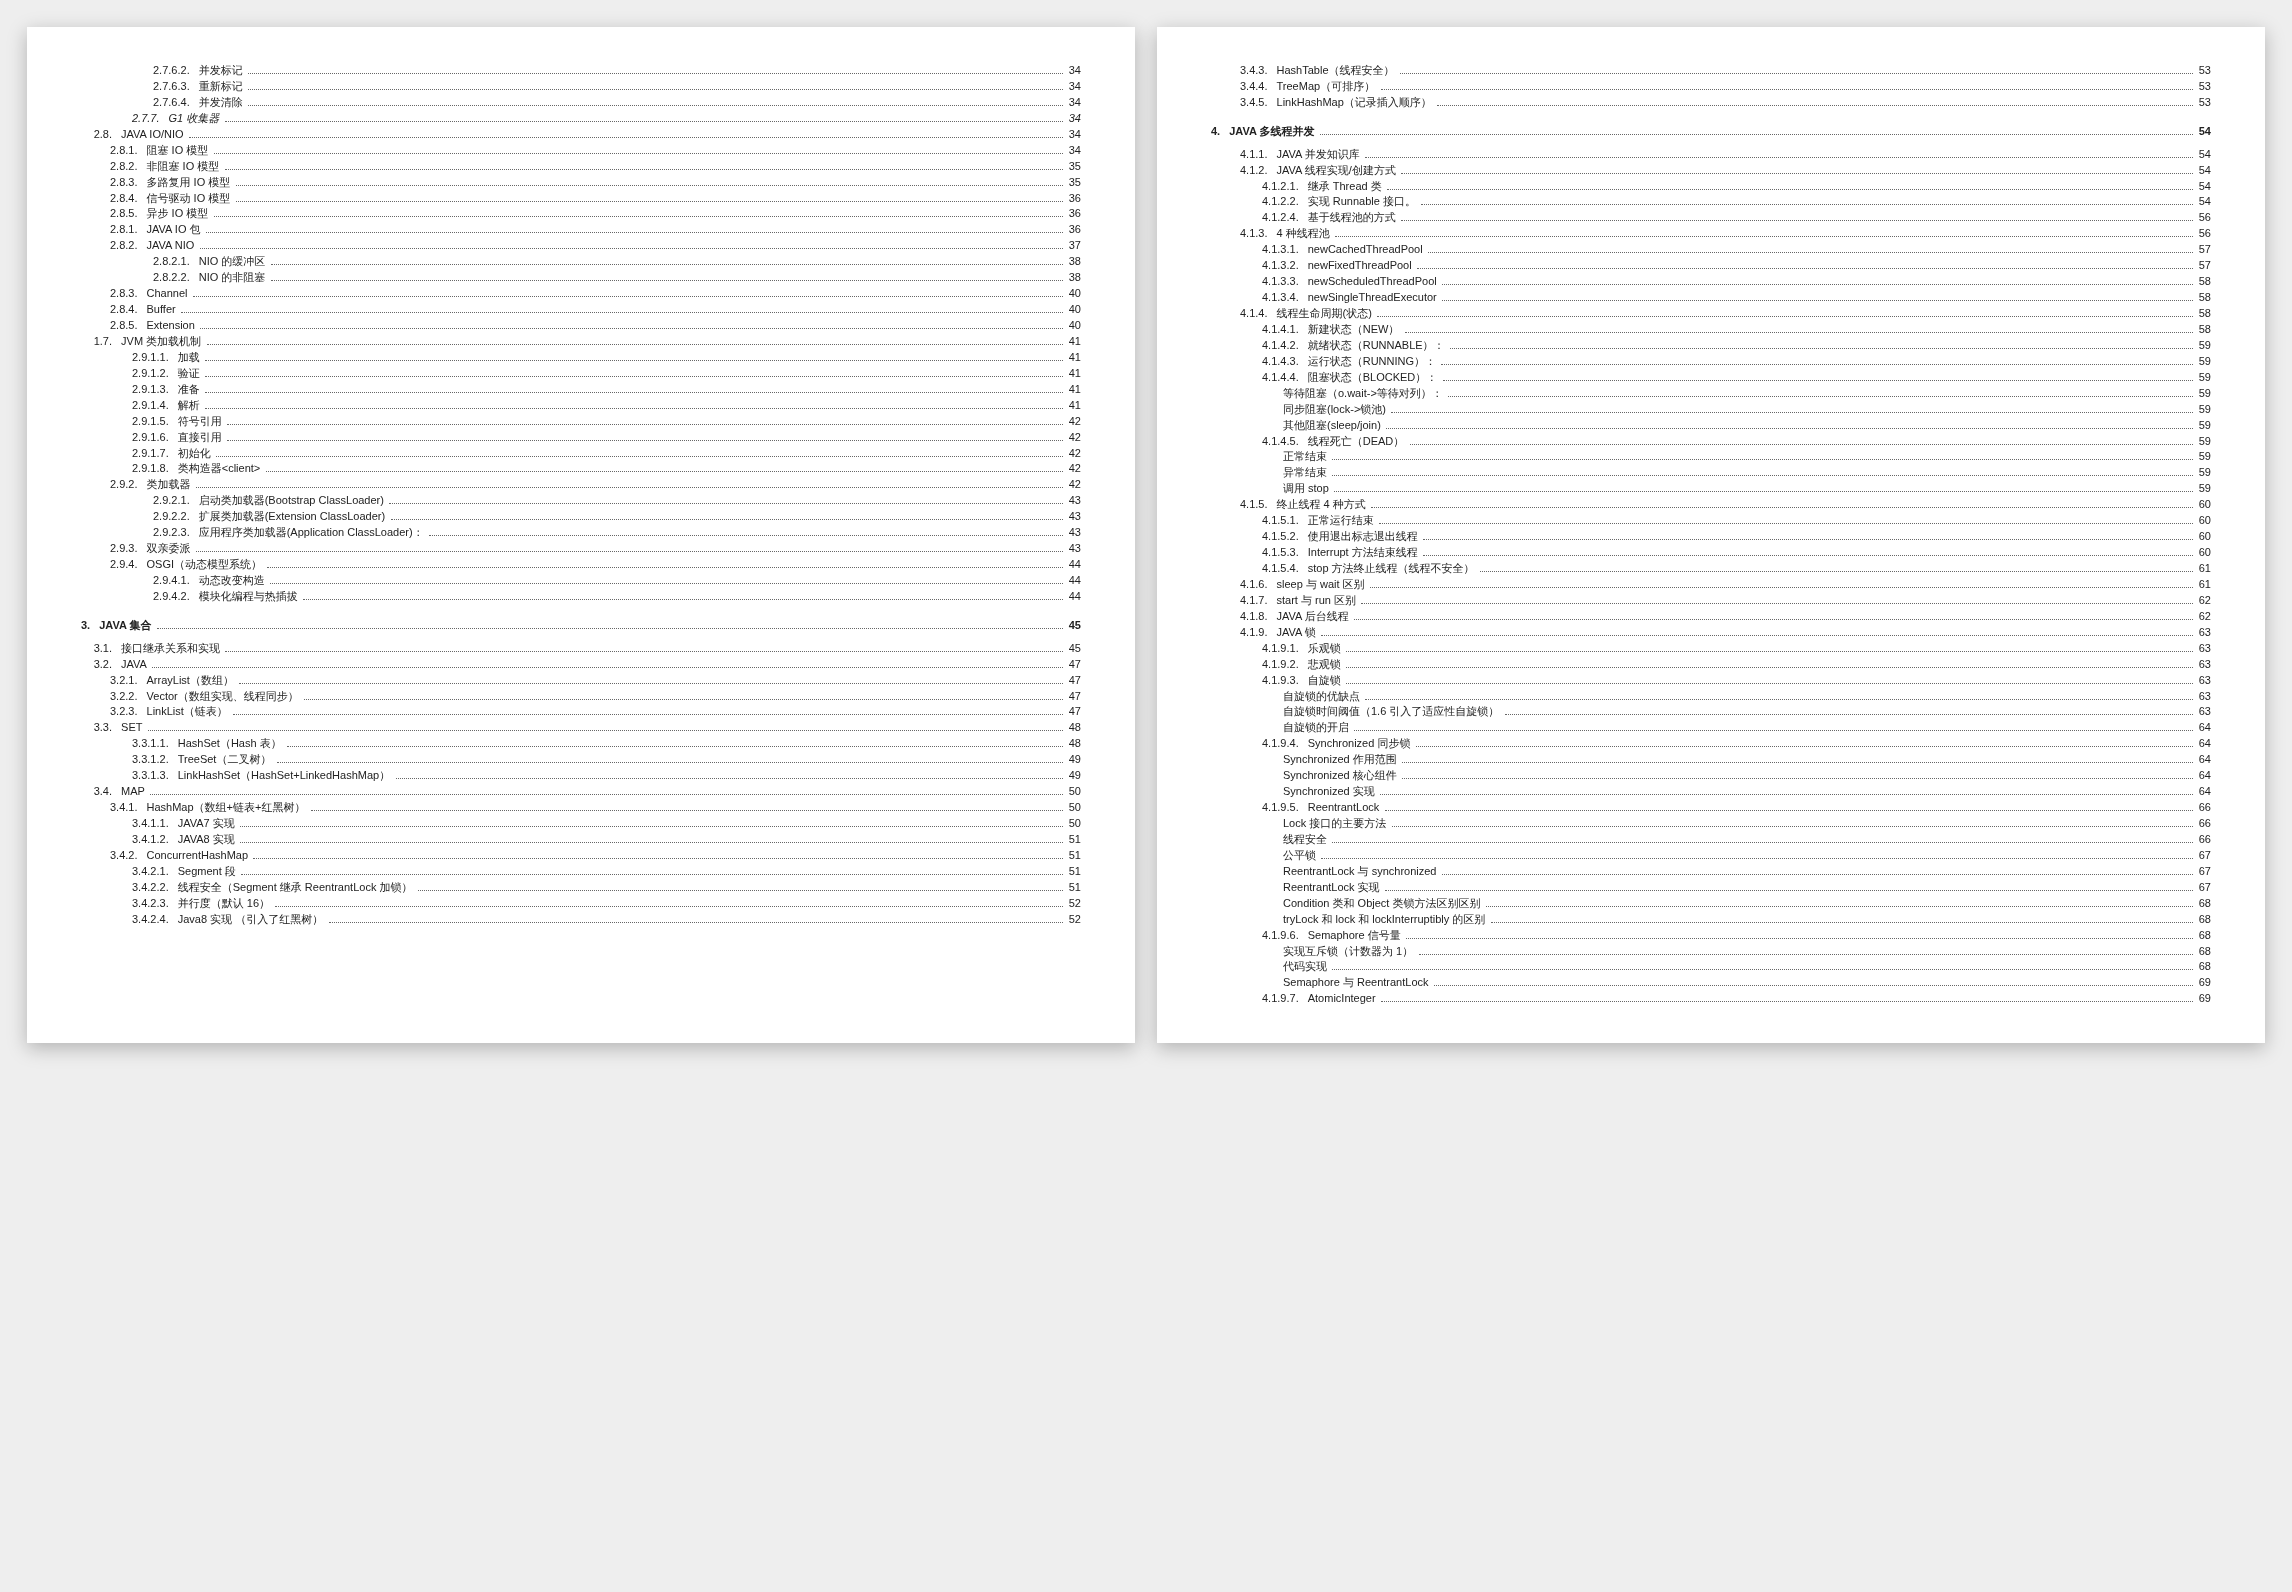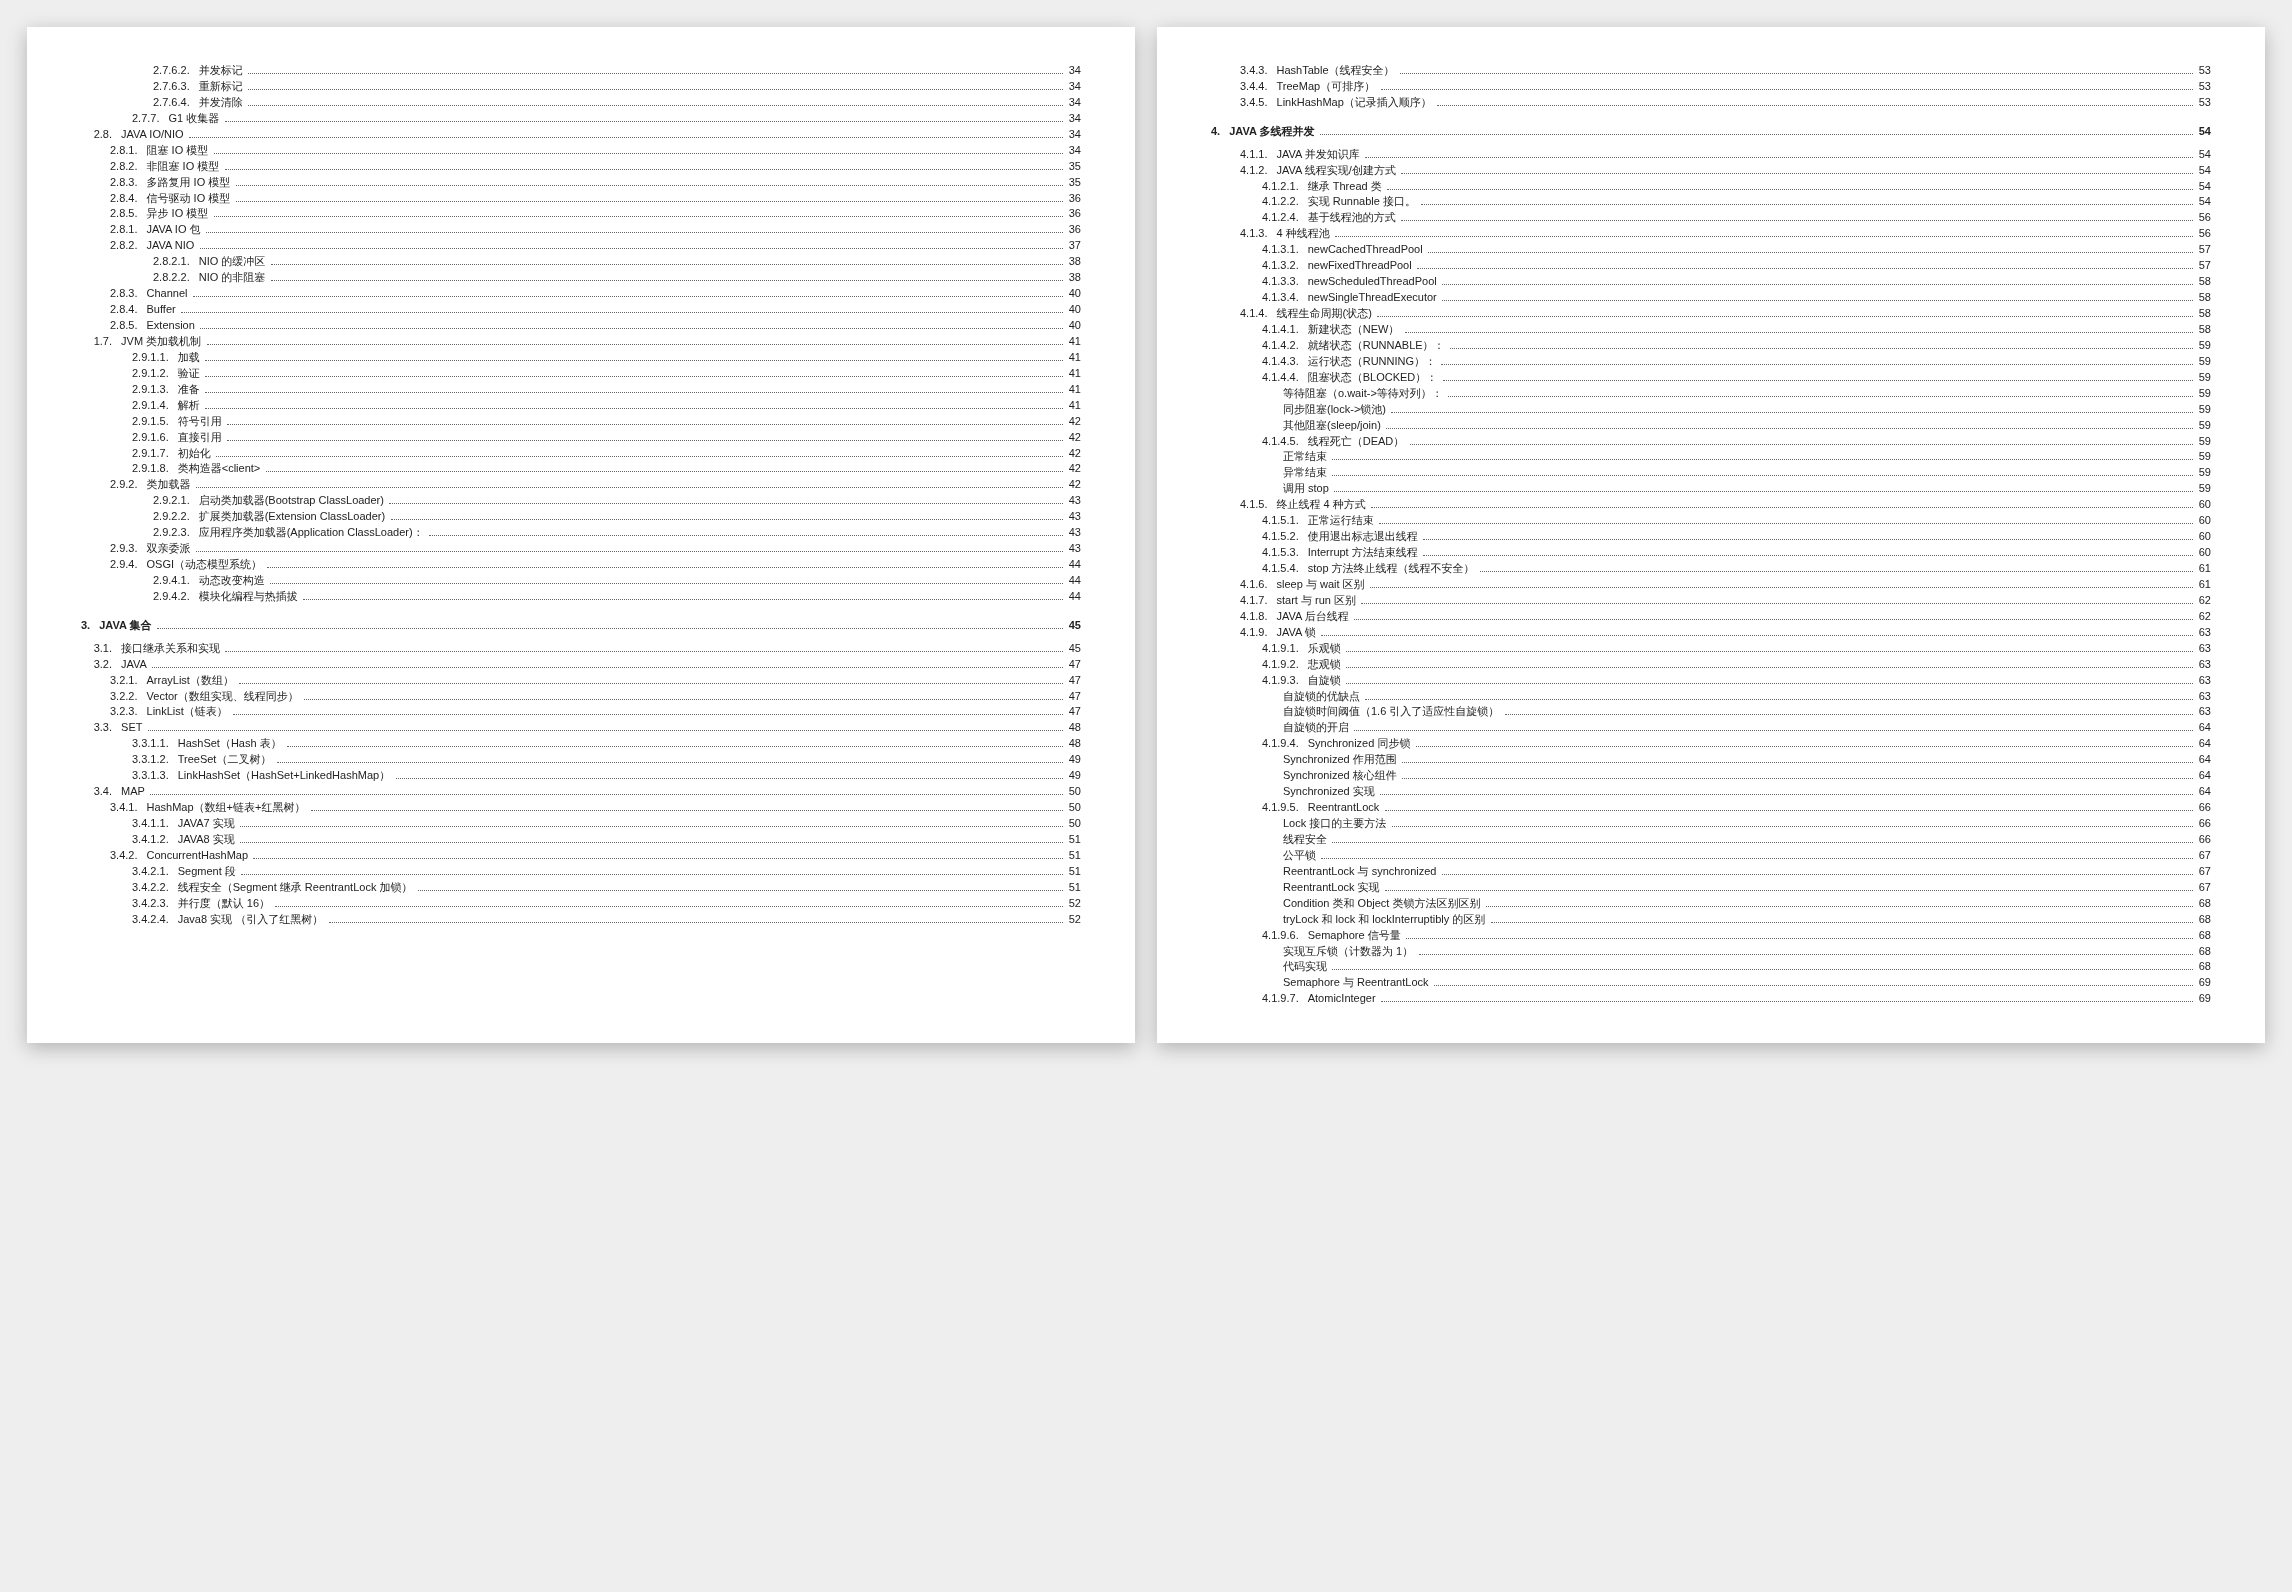--- a/index.html
+++ b/index.html
@@ -8,21 +8,21 @@
   .row{display:flex;align-items:baseline;white-space:nowrap}
   .num{flex:0 0 auto;padding-right:9px}
   .label{flex:0 0 auto}
   .dots{flex:1 1 auto;border-bottom:1.2px dotted #666;margin:0 5.4px 2.7px 5.4px}
   .pg{flex:0 0 auto}
   .lvl0{font-weight:bold;margin-top:12.7px;margin-bottom:7.2px}
   .lvl1{padding-left:12.7px}
   .lvl2{padding-left:29px;}
   .lvl3{padding-left:51px}
   .lvl4{padding-left:72px}
-  .ital{}
+  .ital{font-style:italic}
   .sc{font-variant:small-caps}
   .row{line-height:1.45}
 </style>
 </head>
 <body>
 
 <div class="spread">
   <div class="page" id="page-left">
       <div class="row lvl4">
         <span class="num">2.7.6.2.</span>

